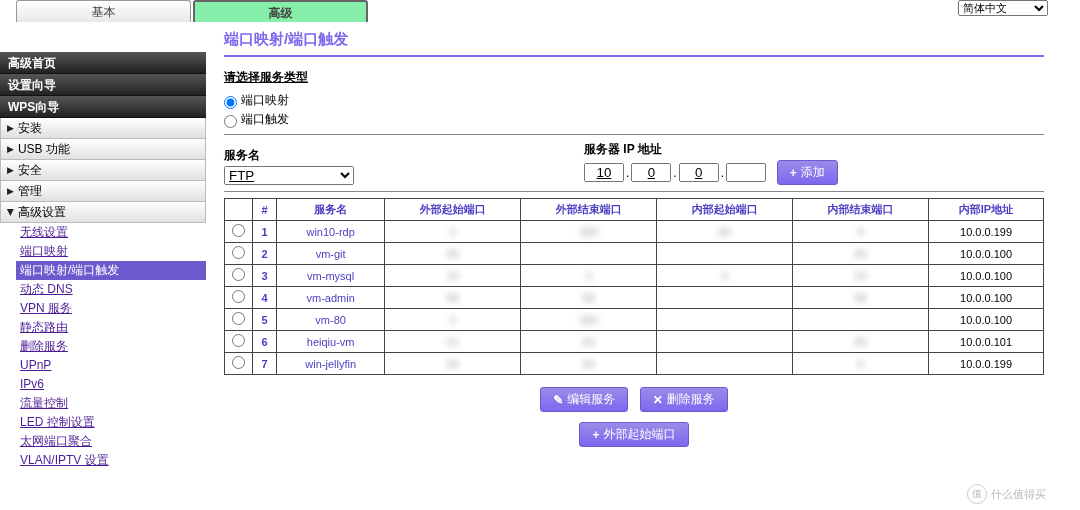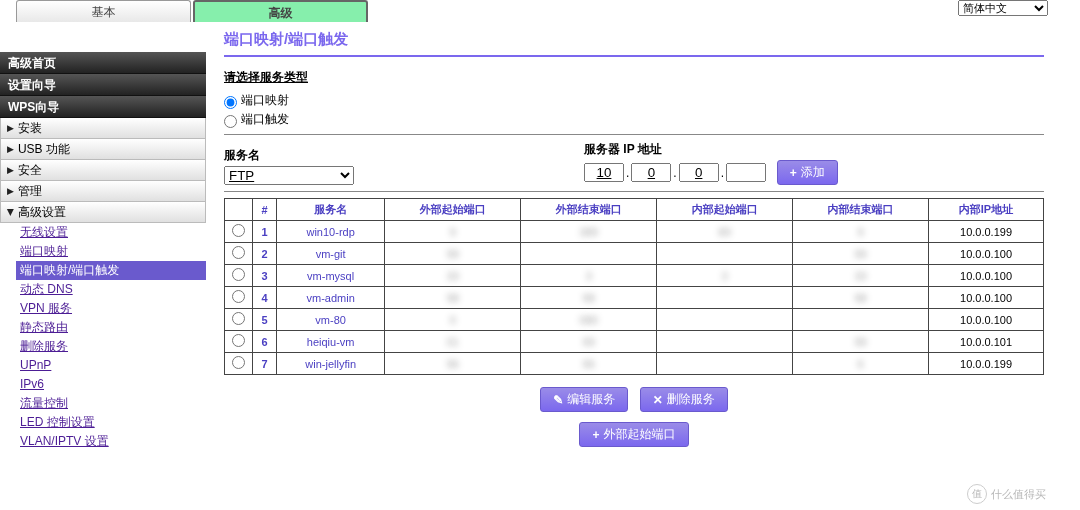--- a/index.html
+++ b/index.html
@@ -88,20 +88,21 @@
           <div class="sub-item">端口映射</div>
           <div class="sub-item sel">端口映射/端口触发</div>
           <div class="sub-item">动态 DNS</div>
           <div class="sub-item">VPN 服务</div>
           <div class="sub-item">静态路由</div>
           <div class="sub-item">删除服务</div>
           <div class="sub-item">UPnP</div>
           <div class="sub-item">IPv6</div>
           <div class="sub-item">流量控制</div>
           <div class="sub-item">LED 控制设置</div>
+          <div class="sub-item">太网端口聚合</div>
           <div class="sub-item">VLAN/IPTV 设置</div>
         </div>
     </div>
 
     <div class="main">
       <div class="page-title">端口映射/端口触发</div>
       <hr class="sep">
       <div class="label-bold">请选择服务类型</div>
       <div class="radio-row">
           <input type="radio" checked="" style="">

